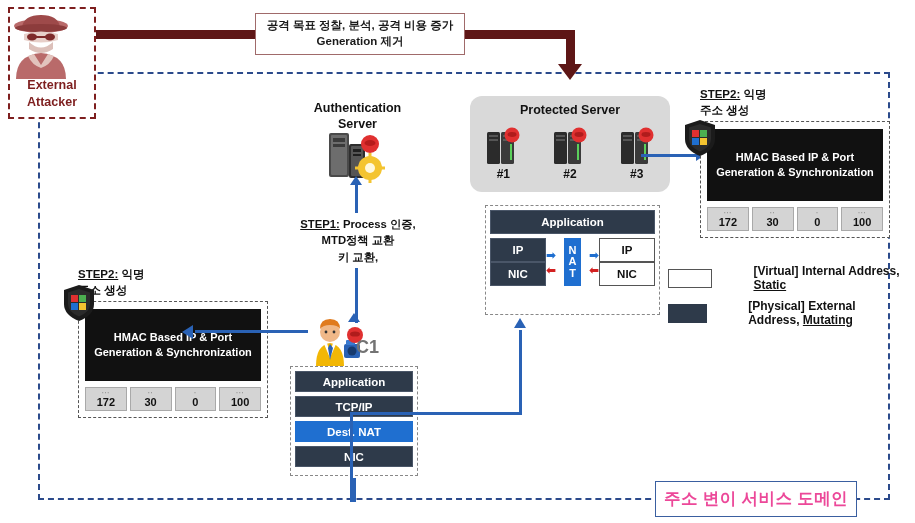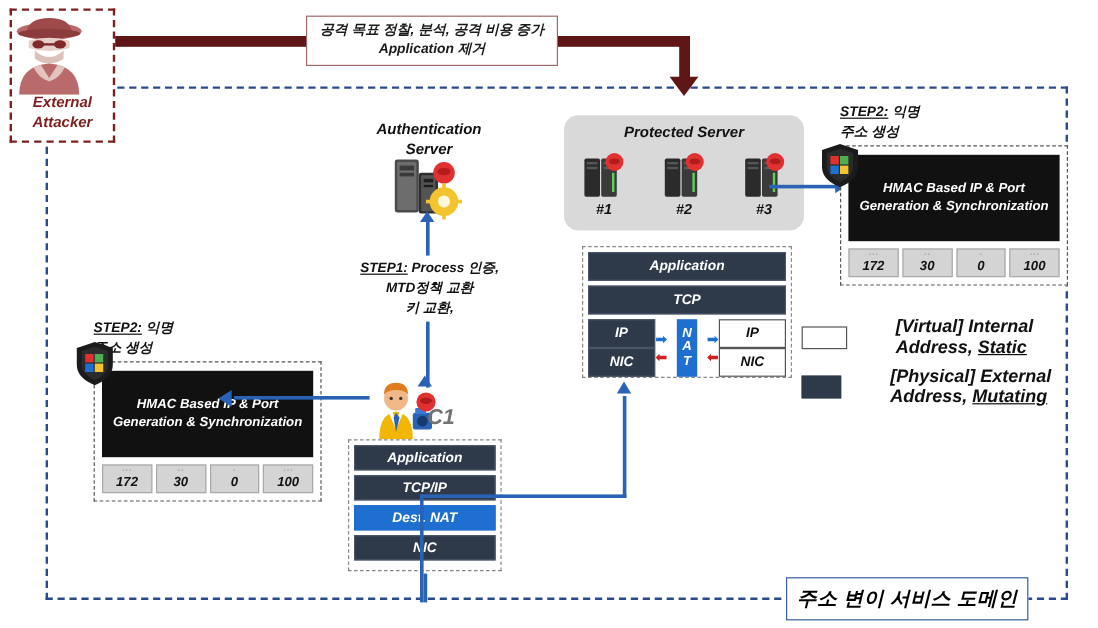--- a/index.html
+++ b/index.html
@@ -3,35 +3,35 @@
 <meta charset="utf-8">
 <style>
   html,body{margin:0;padding:0;}
   body{
     width:915px;height:523px;
     background:#ffffff;
     font-family:"Liberation Sans","DejaVu Sans",sans-serif;
     overflow:hidden;
     position:relative;
   }
-  #stage{position:absolute;left:0;top:0;width:915px;height:523px;font-style:italic;}
+  #stage{position:absolute;left:0;top:0;width:915px;height:523px;}
   .abs{position:absolute;}
 
   
   .domain-boundary{
     left:38px;top:72px;width:852px;height:428px;
     border:2.5px dashed #2b4a8b;
     box-sizing:border-box;
   }
   .domain-label{
     left:655px;top:481px;width:200px;height:34px;
     border:1.6px solid #3a5fa0;
     background:#ffffff;
     display:flex;align-items:center;justify-content:center;
-    font-size:16.5px;font-weight:bold;color:#000000;
+    font-size:16.5px;font-weight:bold;color:#ec4899;
     letter-spacing:.4px;
   }
 
   
   .attacker-box{
     left:8px;top:7px;width:88px;height:112px;
     border:2.4px dashed #7e1f1f;
     background:#fff;box-sizing:border-box;
     display:flex;flex-direction:column;
   }
@@ -165,21 +165,21 @@
   .num-val{font-size:11px;line-height:1.15;}
 
   .shield{position:absolute;z-index:4;}
 
   
   .legend{left:668px;top:264px;width:240px;}
   .legend-row{display:flex;align-items:center;margin-bottom:7px;}
   .sw{width:52px;height:19px;border:1.3px solid #555;box-sizing:border-box;margin-right:9px;}
   .sw.white{background:#fff;}
   .sw.dark{background:#2e3a4a;border-color:#2e3a4a;}
-  .legend-txt{font-size:15px;font-weight:bold;color:#111;margin-left:32px;}
+  .legend-txt{font-size:12px;font-weight:bold;color:#111;margin-left:32px;}
   .legend-txt u{text-decoration:underline;}
 
   
   .client-icon{left:308px;top:318px;}
   .client-name{left:356px;top:337px;font-size:18px;font-weight:bold;color:#737373;}
   .stack-client{
     left:290px;top:366px;width:128px;height:110px;
     border:1.6px dashed #888;box-sizing:border-box;padding:4px;
   }
   .cl-layer{height:21px;margin-bottom:4px;}
@@ -200,21 +200,21 @@
 
   <div class="abs domain-boundary"></div>
 
   <div class="abs red-line-h1"></div>
   <div class="abs red-line-h2"></div>
   <div class="abs red-line-v"></div>
   <div class="abs red-arrow-down"></div>
 
   <div class="abs attack-msg">
     <span>공격 목표 정찰, 분석, 공격 비용 증가</span>
-    <span>Application 제거</span>
+    <span>Generation 제거</span>
   </div>
 
   <div class="abs attacker-box">
     <div class="attacker-icon">
       <svg width="62" height="66" viewBox="0 0 62 66">
         <ellipse cx="31" cy="13" rx="27" ry="7" fill="#b96a6a"></ellipse>
         <path d="M12 14 Q14 2 31 2 Q48 2 50 14 Z" fill="#9e4a4a"></path>
         <ellipse cx="31" cy="15" rx="26" ry="4" fill="#8c3c3c"></ellipse>
         <path d="M14 21 Q31 16 48 21 L48 27 Q31 32 14 27 Z" fill="#e7cfc9"></path>
         <ellipse cx="22" cy="24" rx="5" ry="3.4" fill="#7e2a2a"></ellipse>
@@ -354,21 +354,20 @@
       <path d="M16 5 L27 8.6 V20 Q27 28 16 32.6 Q5 28 5 20 V8.6 Z" fill="#2b2b2b"></path>
       <rect x="8" y="11" width="7" height="7" fill="#e03030"></rect>
       <rect x="16" y="11" width="7" height="7" fill="#4caf50"></rect>
       <rect x="8" y="19" width="7" height="7" fill="#1f6fd0"></rect>
       <rect x="16" y="19" width="7" height="7" fill="#f4c430"></rect>
     </svg>
   </div>
 
   <div class="abs stack-srv">
     <div class="layer l-app">Application</div>
-    <div class="layer l-tcp">TCP</div>
     <div class="split-row">
       <div class="col-left">
         <div class="layer half">IP</div>
         <div class="layer half">NIC</div>
       </div>
       <div class="nat-gap">
         <span class="mini-arr mini-blue">➡</span>
         <span class="mini-arr mini-red">⬅</span>
       </div>
       <div class="nat-col">

